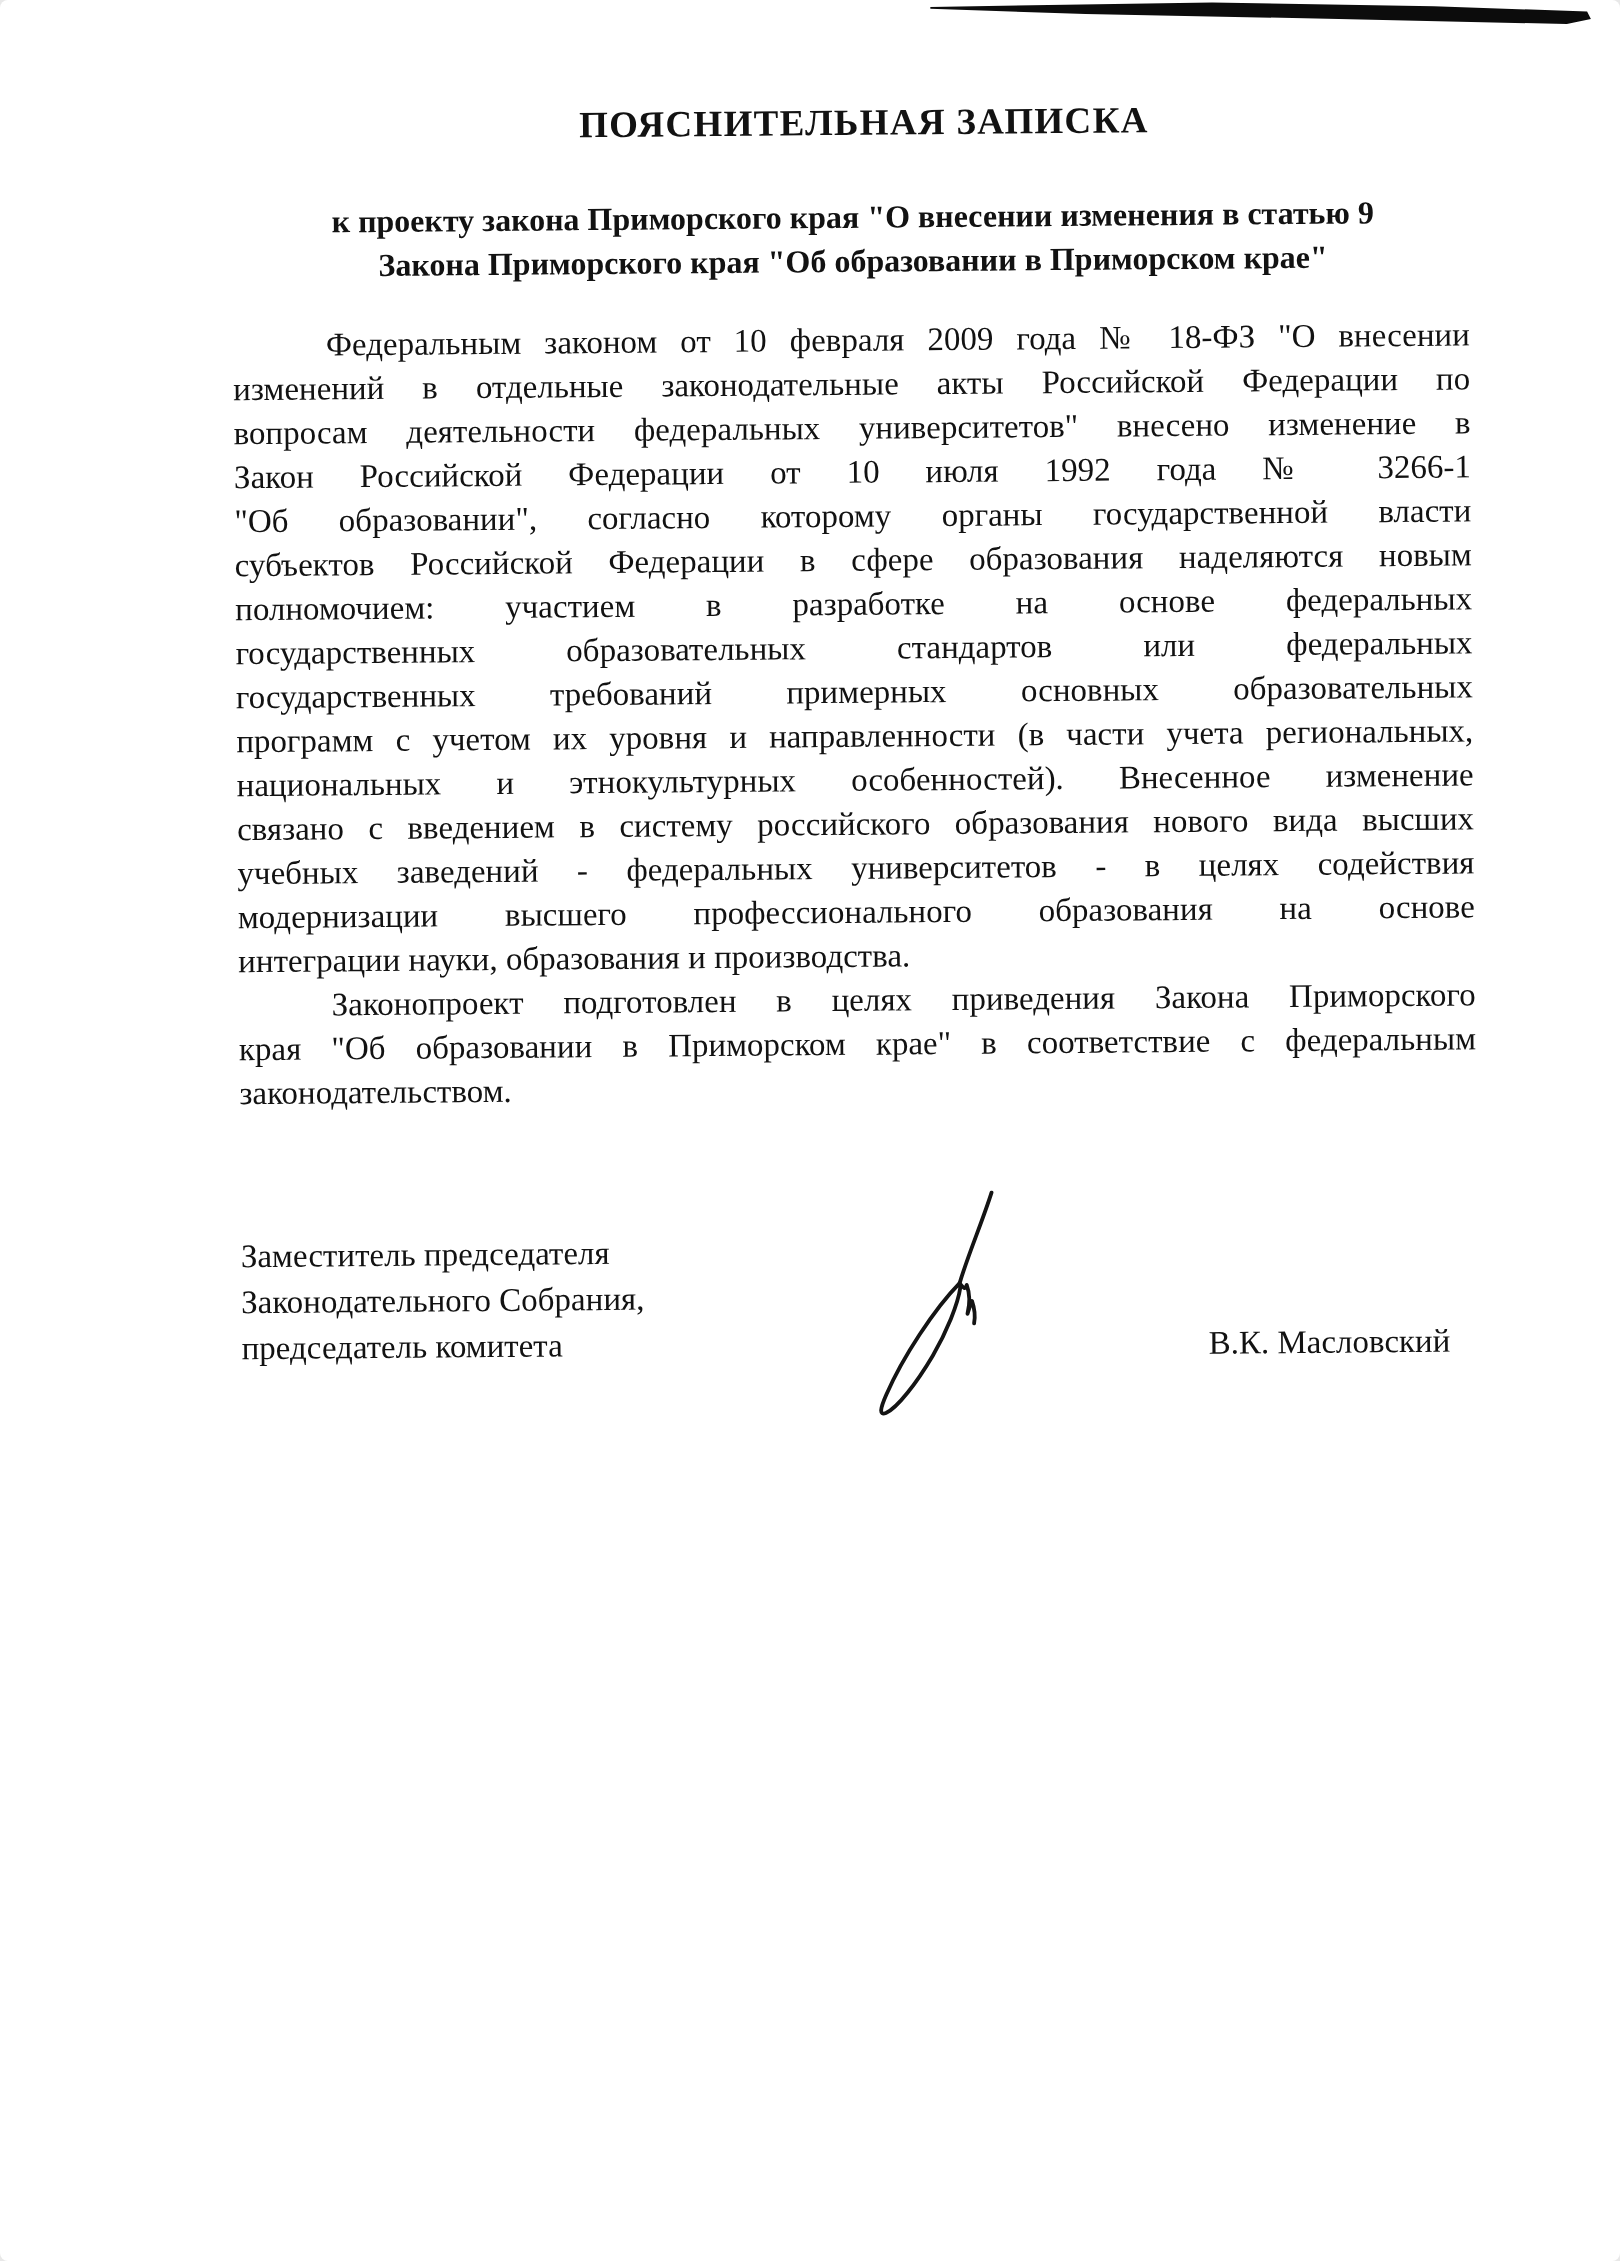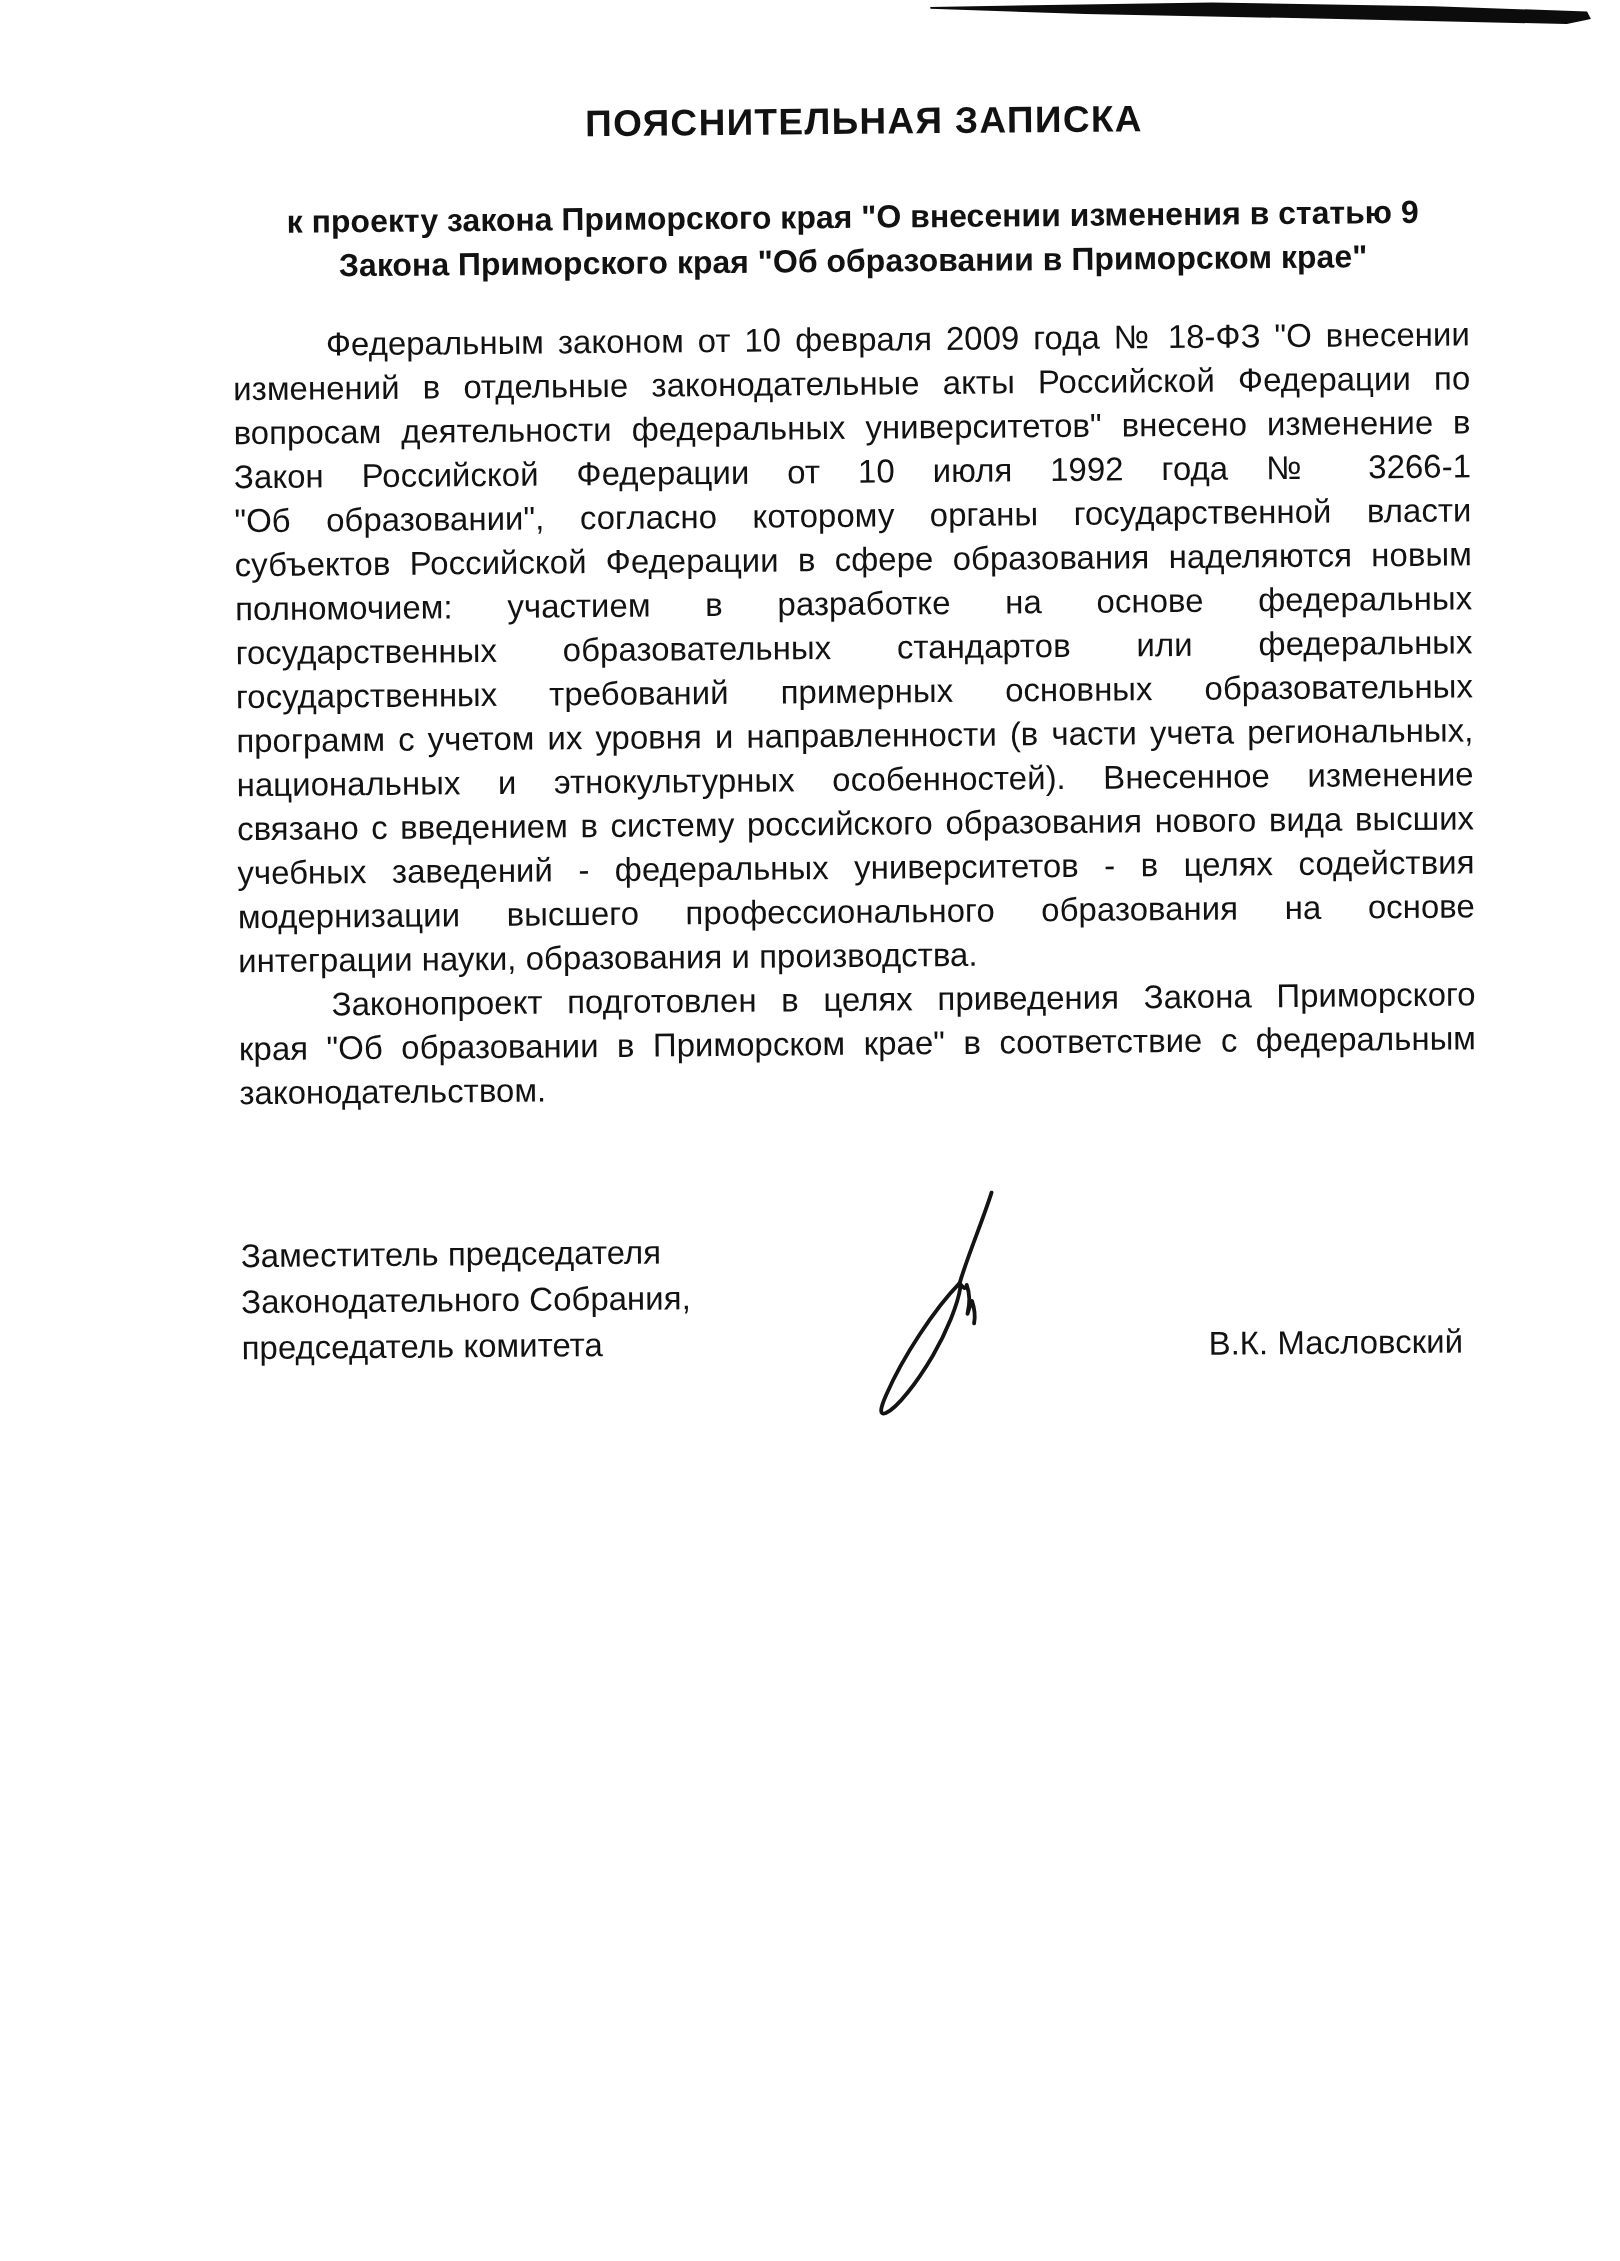--- a/index.html
+++ b/index.html
@@ -2,22 +2,23 @@
 <html style="font-size:10.2px"><head>
 <meta charset="utf-8">
 <style>
   html, body { margin: 0; padding: 0; background: #e8e8e8; }
   .page {
     position: relative;
     width: 1620px;
     height: 2261px;
     background: #ffffff;
     overflow: hidden;
-    font-family: Liberation Sans, sans-serif;
+    font-family: Liberation Serif, serif;
     color: #121212;
+    border-radius: 8px;
   }
   
   .scan {
     position: absolute;
     inset: 0;
     transform: rotate(-0.5deg);
     transform-origin: 833px 704px;
   }
   .doc-title {
     position: absolute;

